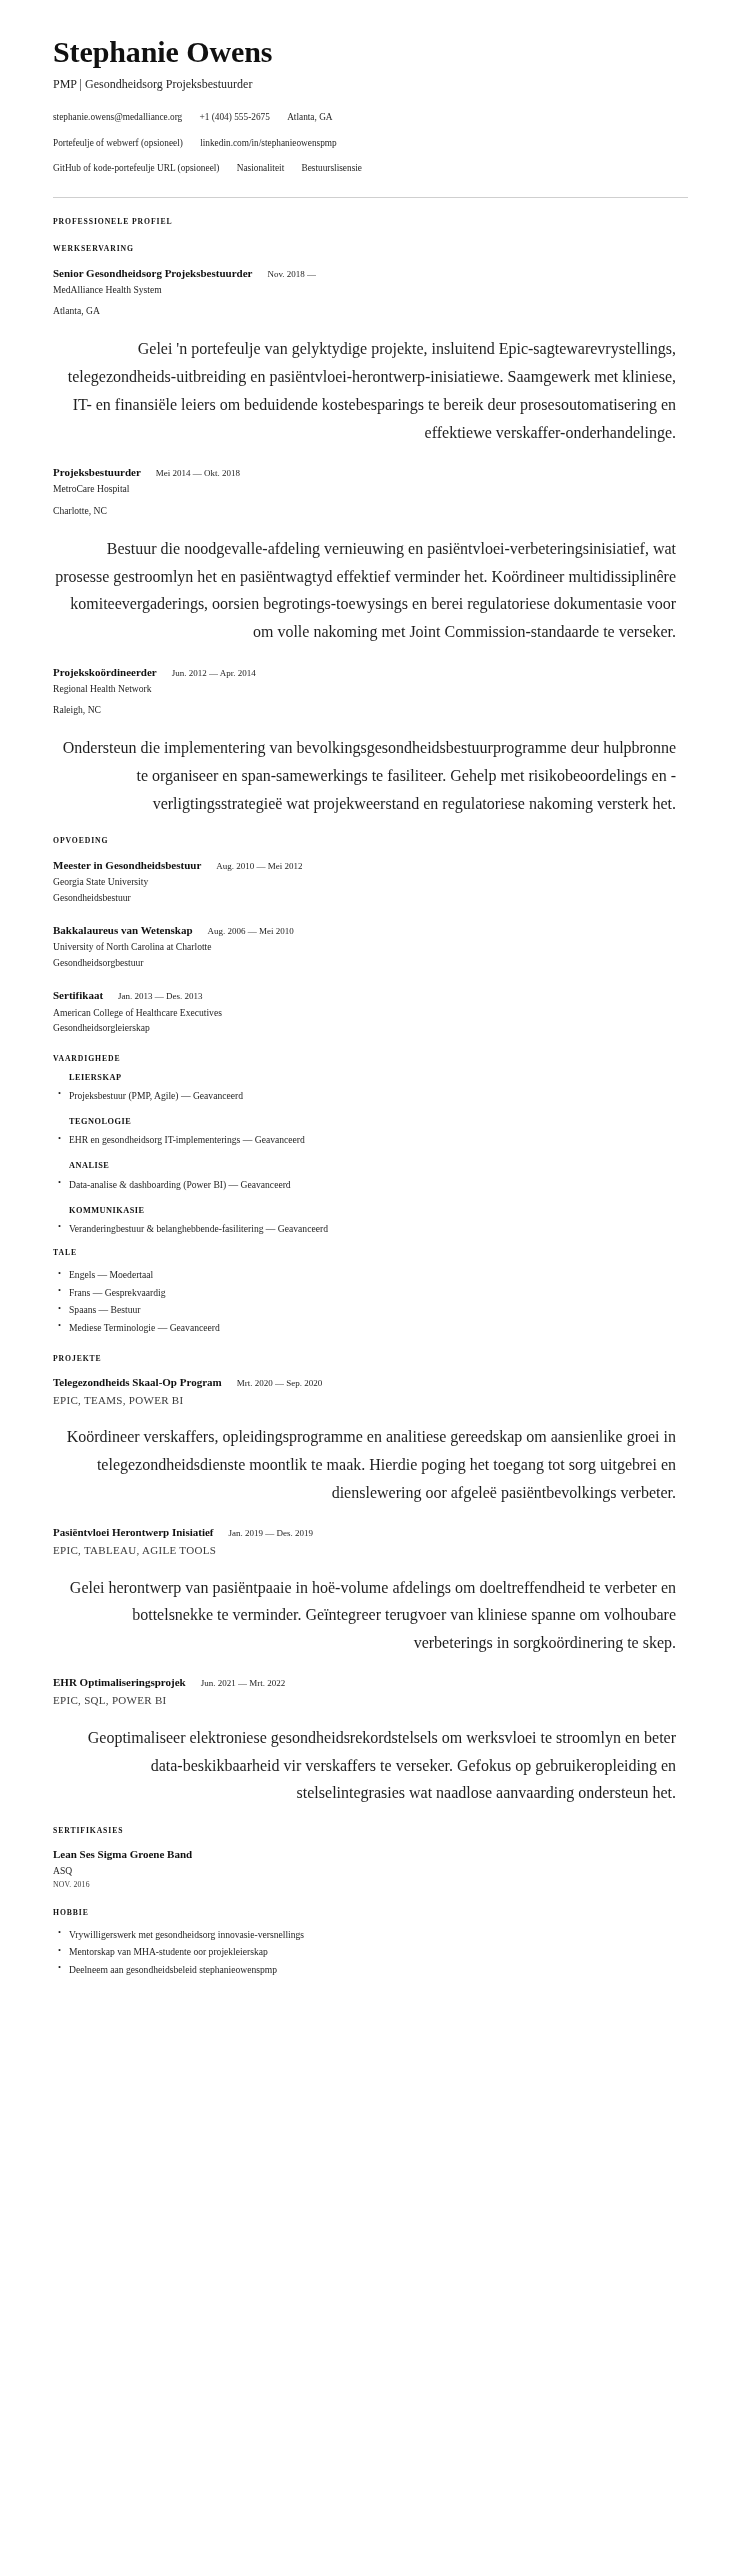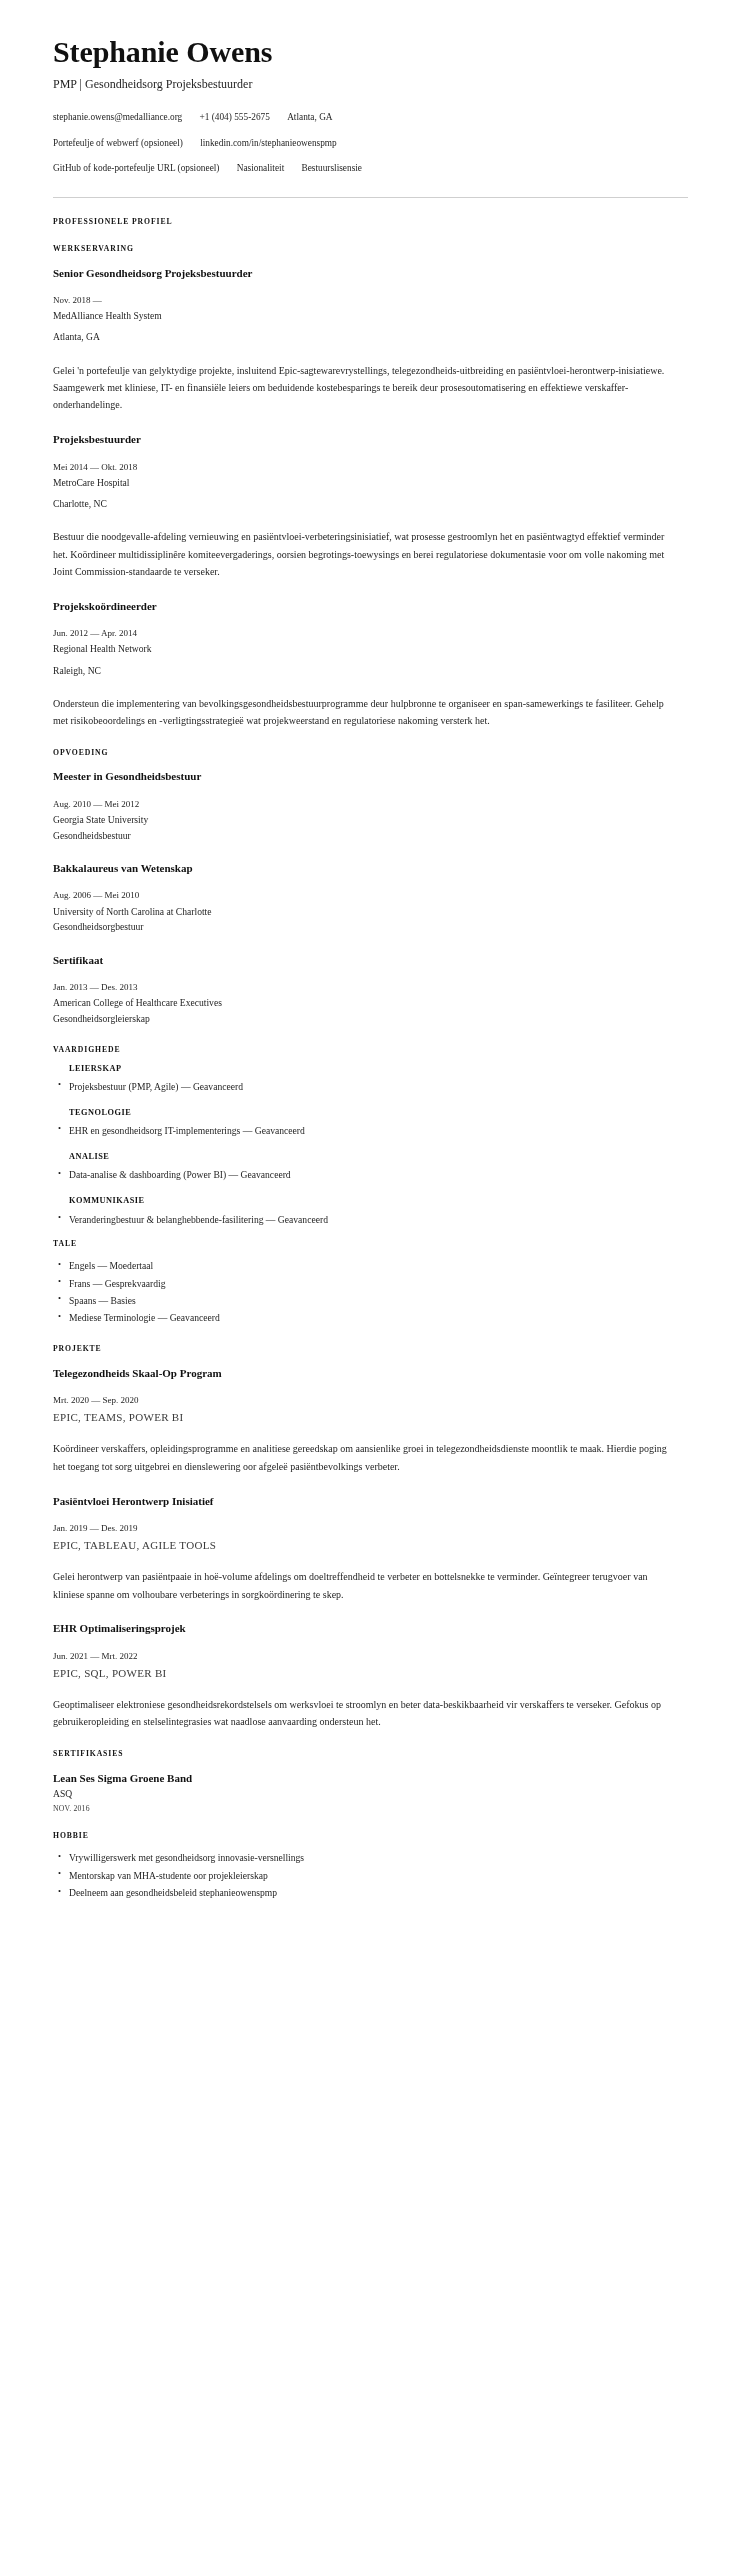--- a/index.html
+++ b/index.html
@@ -77,21 +77,20 @@
   }
 
   
   .entry { margin-bottom: 18.5px; }
   .entry:last-child { margin-bottom: 0; }
   .entry-head {
     display: flex;
     justify-content: flex-start;
     align-items: baseline;
     gap: 15px;
-    flex-direction: column;
   }
   .entry-title {
     font-size: 11px;
     font-weight: bold;
     color: #111111;
     line-height: 1.3;
     margin: 0;
   }
   .entry-date {
     font-size: 9px;
@@ -126,25 +125,26 @@
     text-transform: uppercase;
   }
   .entry-meta {
     font-size: 7.7px;
     letter-spacing: 0.2px;
     color: #3a3a3a;
     margin: 2.5px 0 0 0;
     text-transform: uppercase;
   }
   .entry-desc {
-    font-size: 10px;
+    font-size: 16px;
     line-height: 1.74;
     color: #1f1f1f;
     margin: 17.3px 0 0 0;
     max-width: 623px;
+    text-align: right;
   }
 
   
   .skill-group { margin-bottom: 13.6px; }
   .skill-group:last-child { margin-bottom: 0; }
   .skill-cat {
     font-size: 8.3px;
     font-weight: bold;
     letter-spacing: 0.5px;
     text-transform: uppercase;
@@ -304,21 +304,21 @@
         <li>Veranderingbestuur &amp; belanghebbende-fasilitering — Geavanceerd</li>
       </ul>
     </div>
   </section>
 
   <section class="section lang-block">
     <h2 class="section-title tight">TALE</h2>
     <ul class="bullets">
       <li>Engels — Moedertaal</li>
       <li>Frans — Gesprekvaardig</li>
-      <li>Spaans — Basies</li>
+      <li>Spaans — Bestuur</li>
       <li>Mediese Terminologie — Geavanceerd</li>
     </ul>
   </section>
 
   <section class="section">
     <h2 class="section-title">PROJEKTE</h2>
 
     <div class="entry">
       <div class="entry-head">
         <h3 class="entry-title">Telegezondheids Skaal-Op Program</h3>

